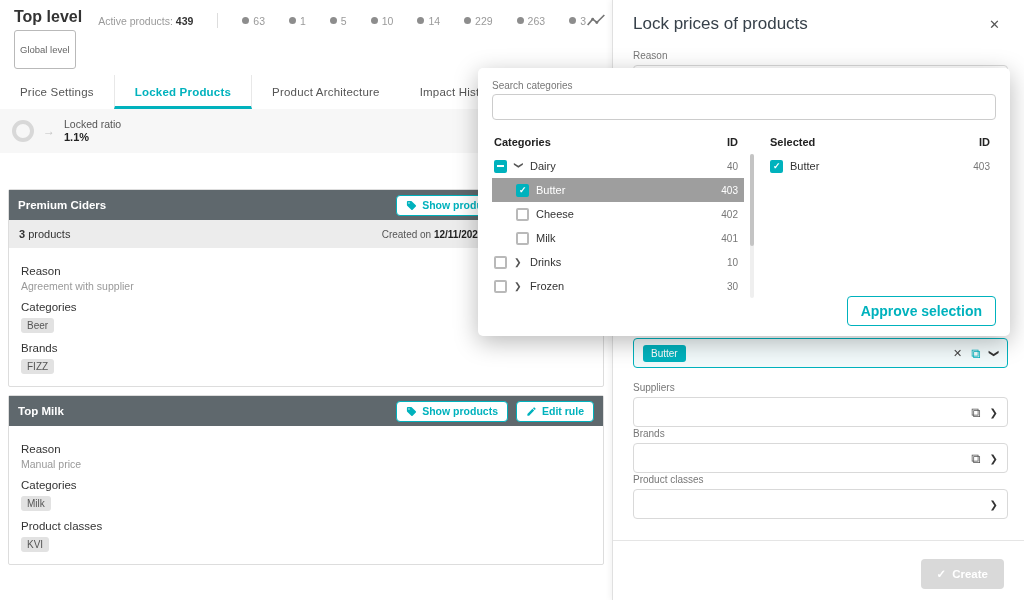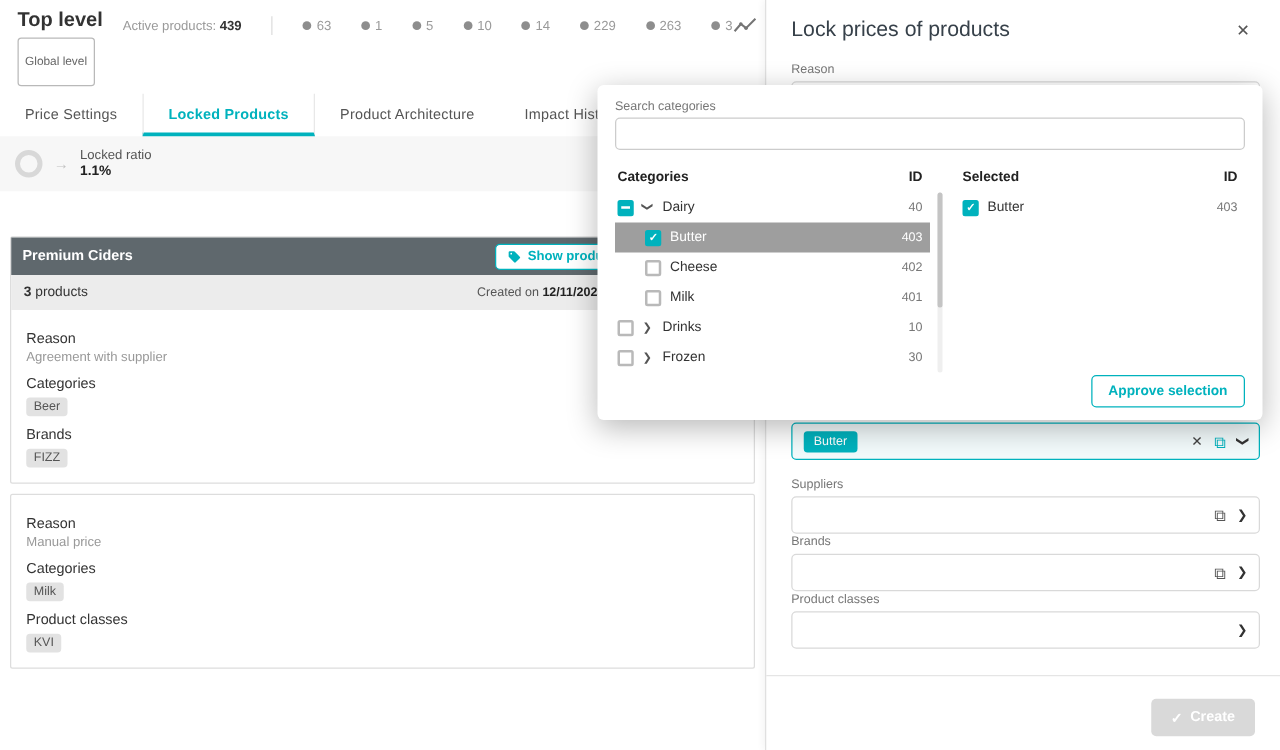--- a/index.html
+++ b/index.html
@@ -84,21 +84,21 @@
   .cb { width:13px; height:13px; border:2px solid #b9b9b9; border-radius:2px; flex:none; position:relative; background:#fff; }
   .cb.on { background:var(--accent); border-color:var(--accent); }
   .cb.on::after { content:"✓"; position:absolute; color:#fff; font-size:9px; left:1px; top:-1px; font-weight:bold; }
   .cb.ind { background:var(--accent); border-color:var(--accent); }
   .cb.ind::after { content:""; position:absolute; left:1px; right:1px; top:3.5px; height:2px; background:#fff; }
   .chev { font-size:9px; color:#555; flex:none; width:9px; }
   .chev.open { transform:rotate(90deg); }
   .sbar { position:absolute; right:0; top:24px; height:144px; width:4px; background:#efefef; border-radius:2px; }
   .sthumb { position:absolute; top:0; left:0; width:4px; height:92px; background:#c4c4c4; border-radius:2px; }
   .approve { position:absolute; right:14px; bottom:10px; background:#fff; border:1px solid var(--accent); color:var(--accent);
-             font-weight:bold; font-size:11px; padding:6px 13px; border-radius:4px; cursor:pointer; }
+             font-weight:bold; font-size:14px; padding:6px 13px; border-radius:4px; cursor:pointer; }
 </style>
 </head>
 <body>
 
 <div class="app">
 
   <div class="main">
 
     <div class="hdr">
       <div>
@@ -195,20 +195,35 @@
         <div class="f-label">Reason</div>
         <div class="f-sub">Agreement with supplier</div>
         <div class="f-label">Categories</div>
         <span class="chip">Beer</span>
         <div class="f-label">Brands</div>
         <span class="chip">FIZZ</span>
       </div>
     </div>
 
     <div class="card">
+      <div class="card-head">
+        <span class="card-title">Top Milk</span>
+        <button class="btn-o">
+          <svg width="11" height="11" viewBox="0 0 24 24">
+              <path d="M21.4 11.6l-9-9A2 2 0 0 0 11 2H4a2 2 0 0 0-2 2v7c0 .5.2 1 .6 1.4l9 9a2 2 0 0 0 2.8 0l7-7a2 2 0 0 0 0-2.8zM6.5 8A1.5 1.5 0 1 1 8 6.5 1.5 1.5 0 0 1 6.5 8z" fill="currentColor"></path>
+            </svg>
+          <span>Show products</span>
+        </button>
+        <button class="btn-o">
+          <svg width="11" height="11" viewBox="0 0 24 24">
+              <path d="M3 17.25V21h3.75L17.8 9.94l-3.75-3.75L3 17.25zM20.7 7a1 1 0 0 0 0-1.4L18.4 3.3a1 1 0 0 0-1.4 0l-1.8 1.8 3.75 3.75L20.7 7z" fill="currentColor"></path>
+            </svg>
+          <span>Edit rule</span>
+        </button>
+      </div>
       <div class="card-body">
         <div class="f-label">Reason</div>
         <div class="f-sub">Manual price</div>
         <div class="f-label">Categories</div>
         <span class="chip">Milk</span>
         <div class="f-label">Product classes</div>
         <span class="chip">KVI</span>
       </div>
     </div>
   </div>

